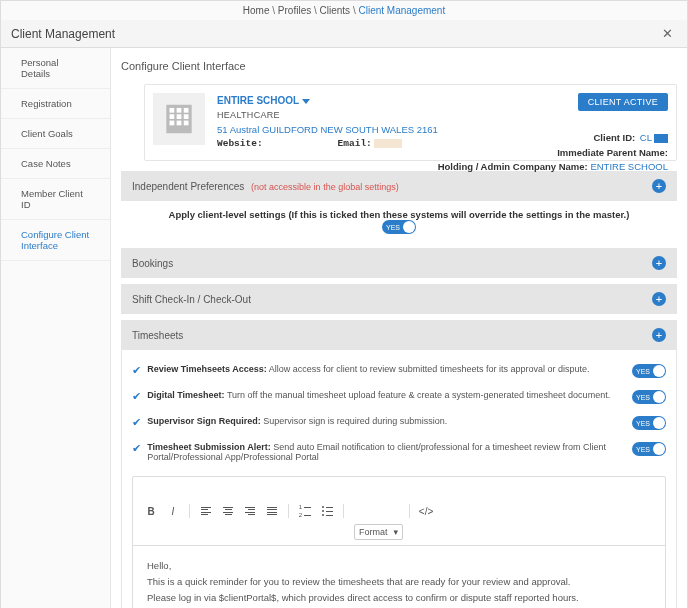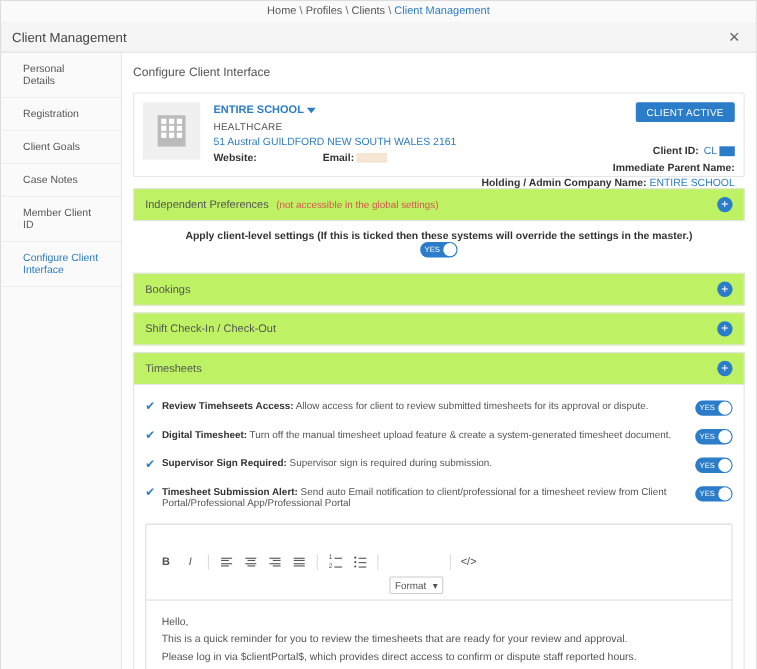--- a/index.html
+++ b/index.html
@@ -10,38 +10,38 @@
   .breadcrumb span { color: #555; }
   .header { display: flex; align-items: center; justify-content: space-between; padding: 4px 10px; border-bottom: 1px solid #ddd; background: #f5f5f5; }
   .header-title { font-size: 12px; color: #444; }
   .close-x { font-size: 13px; color: #666; cursor: pointer; padding: 2px 4px; }
   .body { display: flex; }
   .sidebar { width: 110px; background: #fafafa; border-right: 1px solid #e5e5e5; }
   .sidebar-item { padding: 9px 20px; font-size: 9.5px; color: #555; border-bottom: 1px solid #eee; cursor: pointer; }
   .sidebar-item.active { color: #2b7cc9; }
   .main { flex: 1; padding: 8px 10px; background: #fff; }
   .section-title { font-size: 11px; color: #555; margin-bottom: 8px; padding: 4px 0; }
-  .client-card { border: 1px solid #e5e5e5; border-radius: 2px; padding: 8px; display: flex; gap: 12px; margin-bottom: 10px; position: relative; }
+  .client-card { border: 1px solid #e5e5e5; border-radius: 2px; padding: 8px; display: flex; gap: 12px; margin-bottom: 10px; position: relative; margin-left: 23px; }
   .building-icon { width: 52px; height: 52px; background: #f0f0f0; display:flex; align-items:center; justify-content:center; }
   .building-icon svg { width: 38px; height: 38px; }
   .client-info { flex:1; font-size: 9.5px; line-height: 1.55; }
   .client-name { color: #2b7cc9; font-weight: bold; font-size: 10px; }
   .caret-down { display:inline-block; width:0; height:0; border-left:4px solid transparent; border-right:4px solid transparent; border-top:5px solid #2b7cc9; vertical-align: middle; margin-left:3px;}
   .addr { color:#2b7cc9; }
   .hc { color:#555; letter-spacing:0.3px; font-size:9px; }
   .client-meta { position:absolute; right:8px; top:46px; font-size:9.5px; text-align:right; line-height:1.55; }
   .client-meta .lbl { color:#333; font-weight:bold; }
   .client-meta a { color:#2b7cc9; text-decoration:none; }
   .client-active { position:absolute; right:8px; top:8px; background:#2b7cc9; color:#fff; font-size:9px; padding:4px 10px; border-radius:2px; letter-spacing:0.3px;}
   .id-chip { display:inline-block; background:#2b7cc9; width:14px; height:9px; vertical-align:middle; margin-left:2px; }
   .id-pre { color:#2b7cc9; margin-left:2px; }
-  .web-email { display:flex; gap:60px; }
+  .web-email { display:flex; gap:75px;font-family:Liberation Mono, monospace; }
   .web-email b { color:#333; }
   .email-box { display:inline-block; background:#f5e6d3; width:28px; height:9px; vertical-align:middle; margin-left:2px;}
-  .accordion { background:#bef264; border:1px solid #e5e5e5; padding:7px 10px; font-size:10px; color:#555; margin-top:6px; display:flex; justify-content:space-between; align-items:center; cursor:pointer;}
+  .accordion { background:#e5e5e5; border:1px solid #e5e5e5; padding:7px 10px; font-size:10px; color:#555; margin-top:6px; display:flex; justify-content:space-between; align-items:center; cursor:pointer;}
   .accordion .plus-icon { width:14px; height:14px; border-radius:50%; background:#2b7cc9; color:#fff; display:flex; align-items:center; justify-content:center; font-size:11px; line-height:1;}
   .accordion .note { color:#d9534f; font-size:9px; margin-left:4px; }
   .apply-row { display:flex; justify-content:space-between; align-items:center; padding:8px 4px; font-size:9.5px; color:#333;flex-direction:column; }
   .toggle-combined { width:34px; height:14px; border-radius:7px; background:#2b7cc9; position:relative; display:inline-flex; align-items:center; }
   .toggle-combined .txt { color:#fff; font-size:7px; margin-left:4px; }
   .toggle-combined::after { content:''; position:absolute; right:1px; top:1px; width:12px; height:12px; background:#fff; border-radius:50%; }
   .ts-content { border:1px solid #e5e5e5; border-top:none; padding:8px 10px; }
   .opt-row { display:flex; justify-content:space-between; align-items:flex-start; padding:6px 0; font-size:9px; color:#555; }
   .opt-row .left { display:flex; gap:6px; align-items:flex-start; flex:1; padding-right:10px;}
   .check { color:#2b7cc9; font-size:11px; line-height:1; flex-shrink:0; margin-top:1px;}

